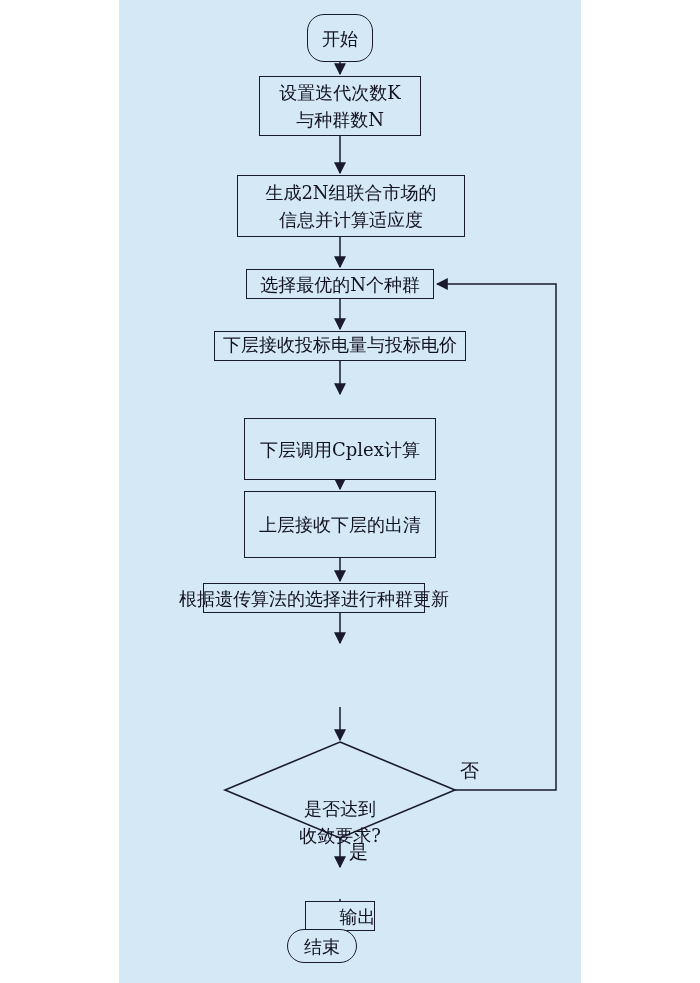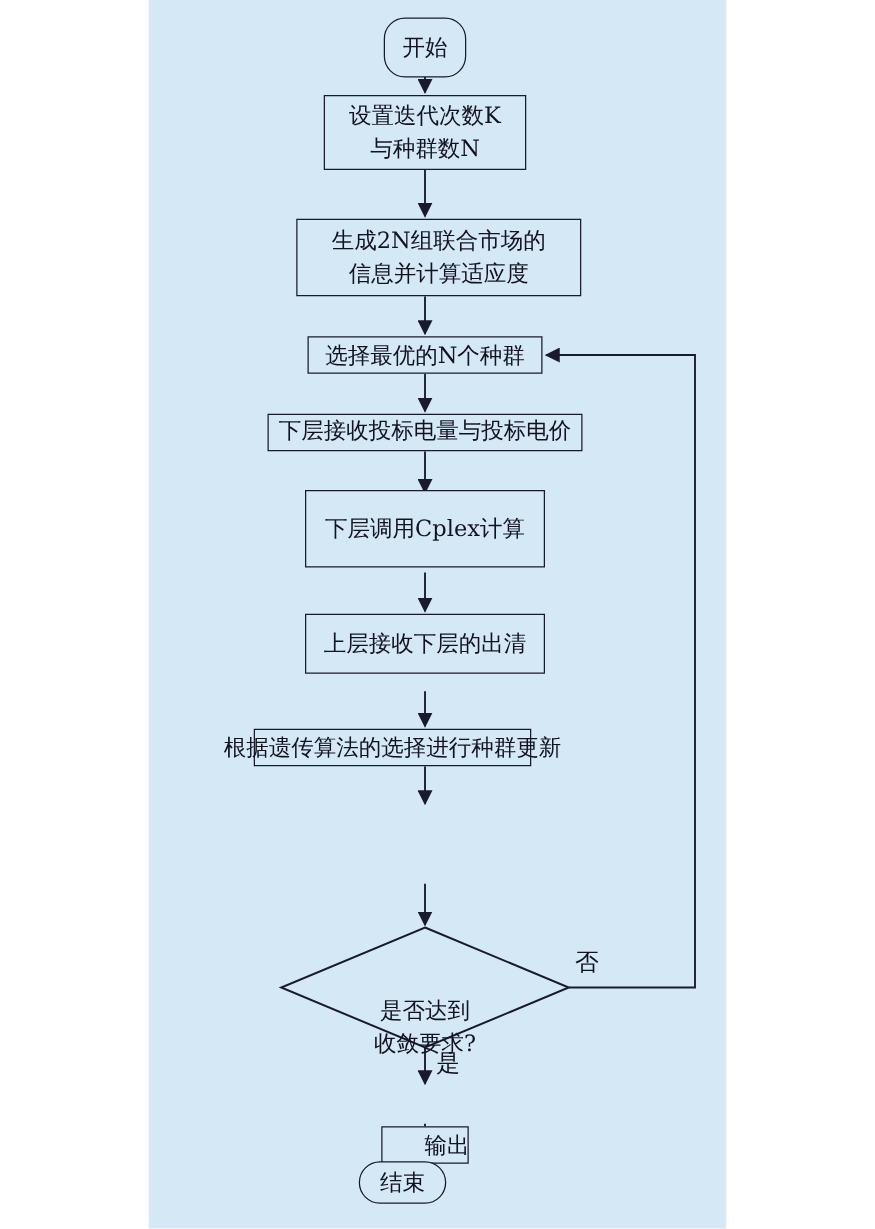--- a/index.html
+++ b/index.html
@@ -123,25 +123,25 @@
   </div>
 
   <div class="node" style="left:246px; top:269px; width:188px; height:30px;">
     <span class="line">选择最优的N个种群</span>
   </div>
 
   <div class="node" style="left:214px; top:331px; width:252px; height:30px;font-family:Liberation Mono, monospace;">
     <span class="line">下层接收投标电量与投标电价</span>
   </div>
 
-  <div class="node" style="left:244px; top:392px; width:192px; height:62px;">
+  <div class="node" style="left:244px; top:418px; width:192px; height:62px;">
     <span class="line">下层调用Cplex计算</span>
   </div>
 
-  <div class="node" style="left:244px; top:491px; width:192px; height:48px;">
+  <div class="node" style="left:244px; top:491px; width:192px; height:67px;">
     <span class="line">上层接收下层的出清</span>
   </div>
 
   <div class="node" style="left:203px; top:583px; width:222px; height:30px;">
     <span class="line">根据遗传算法的选择进行种群更新</span>
   </div>
 
 
   <div class="node diamond-label" style="left:265px; top:763px; width:150px; height:54px;margin-top:32px;">
     <span class="line">是否达到</span>

